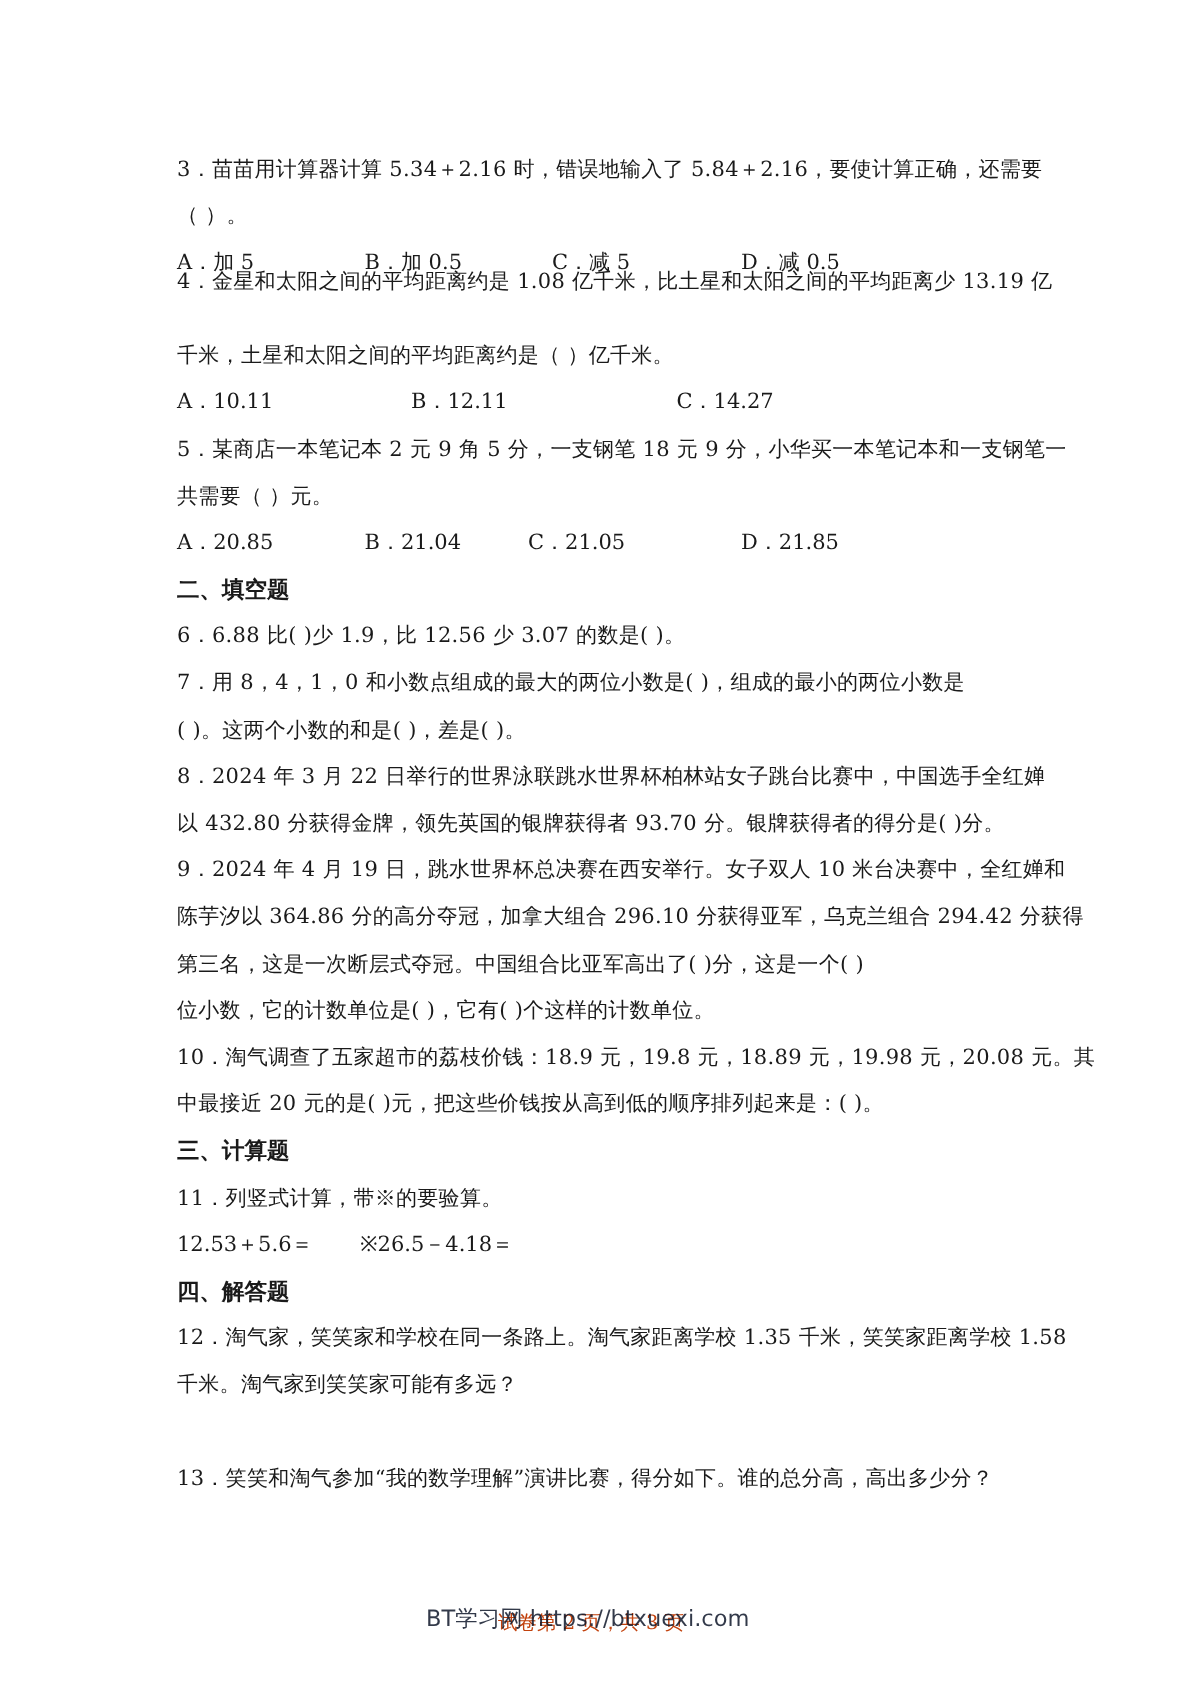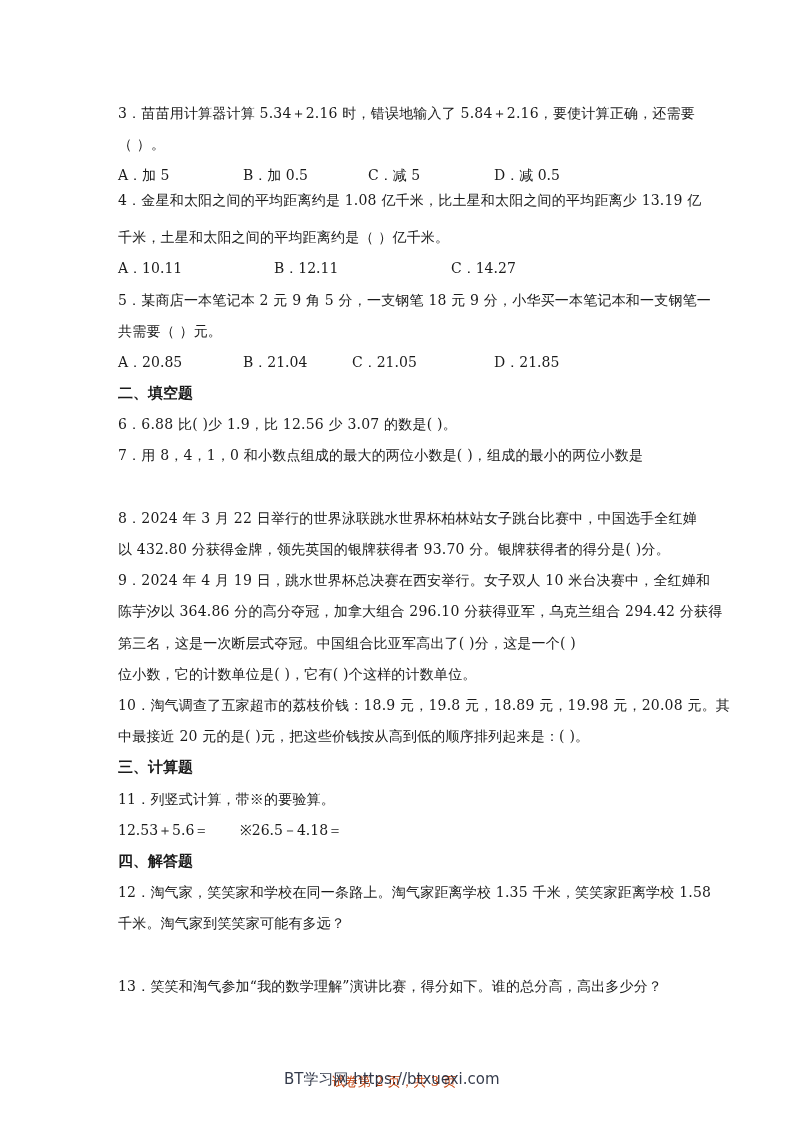--- a/index.html
+++ b/index.html
@@ -33,36 +33,37 @@
 
 <div class="page">
 
   <div class="line" style="top:104px">3．苗苗用计算器计算 5.34＋2.16 时，错误地输入了 5.84＋2.16，要使计算正确，还需要</div>
   <div class="line" style="top:135px">（    ）。</div>
   <div class="opt" style="left:118px;top:166px">A．加 5</div>
   <div class="opt" style="left:243px;top:166px">B．加 0.5</div>
   <div class="opt" style="left:368px;top:166px">C．减 5</div>
   <div class="opt" style="left:494px;top:166px">D．减 0.5</div>
 
-  <div class="line" style="top:191px">4．金星和太阳之间的平均距离约是 1.08 亿千米，比土星和太阳之间的平均距离少 13.19 亿</div>
+  <div class="line" style="top:179px">4．金星和太阳之间的平均距离约是 1.08 亿千米，比土星和太阳之间的平均距离少 13.19 亿</div>
   <div class="line" style="top:228px">千米，土星和太阳之间的平均距离约是（    ）亿千米。</div>
   <div class="opt" style="left:118px;top:259px">A．10.11</div>
   <div class="opt" style="left:274px;top:259px">B．12.11</div>
   <div class="opt" style="left:451px;top:259px">C．14.27</div>
 
   <div class="line" style="top:291px">5．某商店一本笔记本 2 元 9 角 5 分，一支钢笔 18 元 9 分，小华买一本笔记本和一支钢笔一</div>
   <div class="line" style="top:322px">共需要（    ）元。</div>
   <div class="opt" style="left:118px;top:353px">A．20.85</div>
   <div class="opt" style="left:243px;top:353px">B．21.04</div>
   <div class="opt" style="left:352px;top:353px">C．21.05</div>
   <div class="opt" style="left:494px;top:353px">D．21.85</div>
 
   <div class="heading" style="top:384px">二、填空题</div>
   <div class="line" style="top:415px">6．6.88 比(              )少 1.9，比 12.56 少 3.07 的数是(              )。</div>
   <div class="line" style="top:446px">7．用 8，4，1，0 和小数点组成的最大的两位小数是(              )，组成的最小的两位小数是</div>
+  <div class="line" style="top:478px">(              )。这两个小数的和是(              )，差是(              )。</div>
   <div class="line" style="top:509px">8．2024 年 3 月 22 日举行的世界泳联跳水世界杯柏林站女子跳台比赛中，中国选手全红婵</div>
   <div class="line" style="top:540px">以 432.80 分获得金牌，领先英国的银牌获得者 93.70 分。银牌获得者的得分是(          )分。</div>
   <div class="line" style="top:571px">9．2024 年 4 月 19 日，跳水世界杯总决赛在西安举行。女子双人 10 米台决赛中，全红婵和</div>
   <div class="line" style="top:602px">陈芋汐以 364.86 分的高分夺冠，加拿大组合 296.10 分获得亚军，乌克兰组合 294.42 分获得</div>
   <div class="line" style="top:665px">位小数，它的计数单位是(              )，它有(              )个这样的计数单位。</div>
   <div class="line" style="top:634px">第三名，这是一次断层式夺冠。中国组合比亚军高出了(              )分，这是一个(              )</div>
   <div class="line" style="top:696px">10．淘气调查了五家超市的荔枝价钱：18.9 元，19.8 元，18.89 元，19.98 元，20.08 元。其</div>
   <div class="line" style="top:727px">中最接近 20 元的是(              )元，把这些价钱按从高到低的顺序排列起来是：(              )。</div>
 
   <div class="heading" style="top:758px">三、计算题</div>

